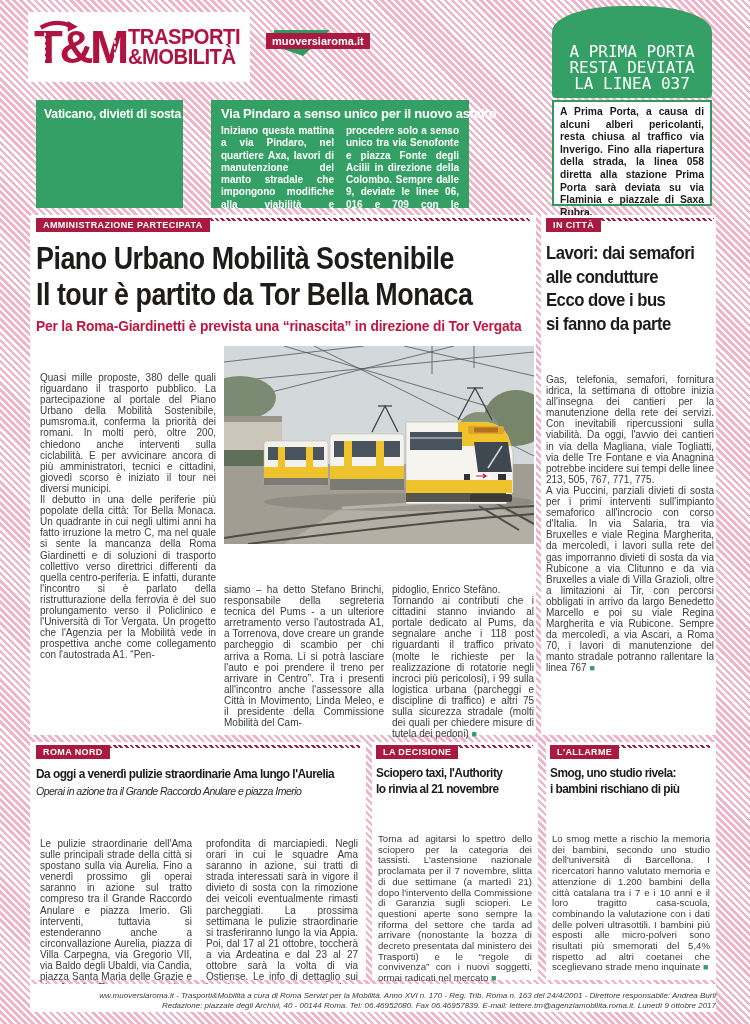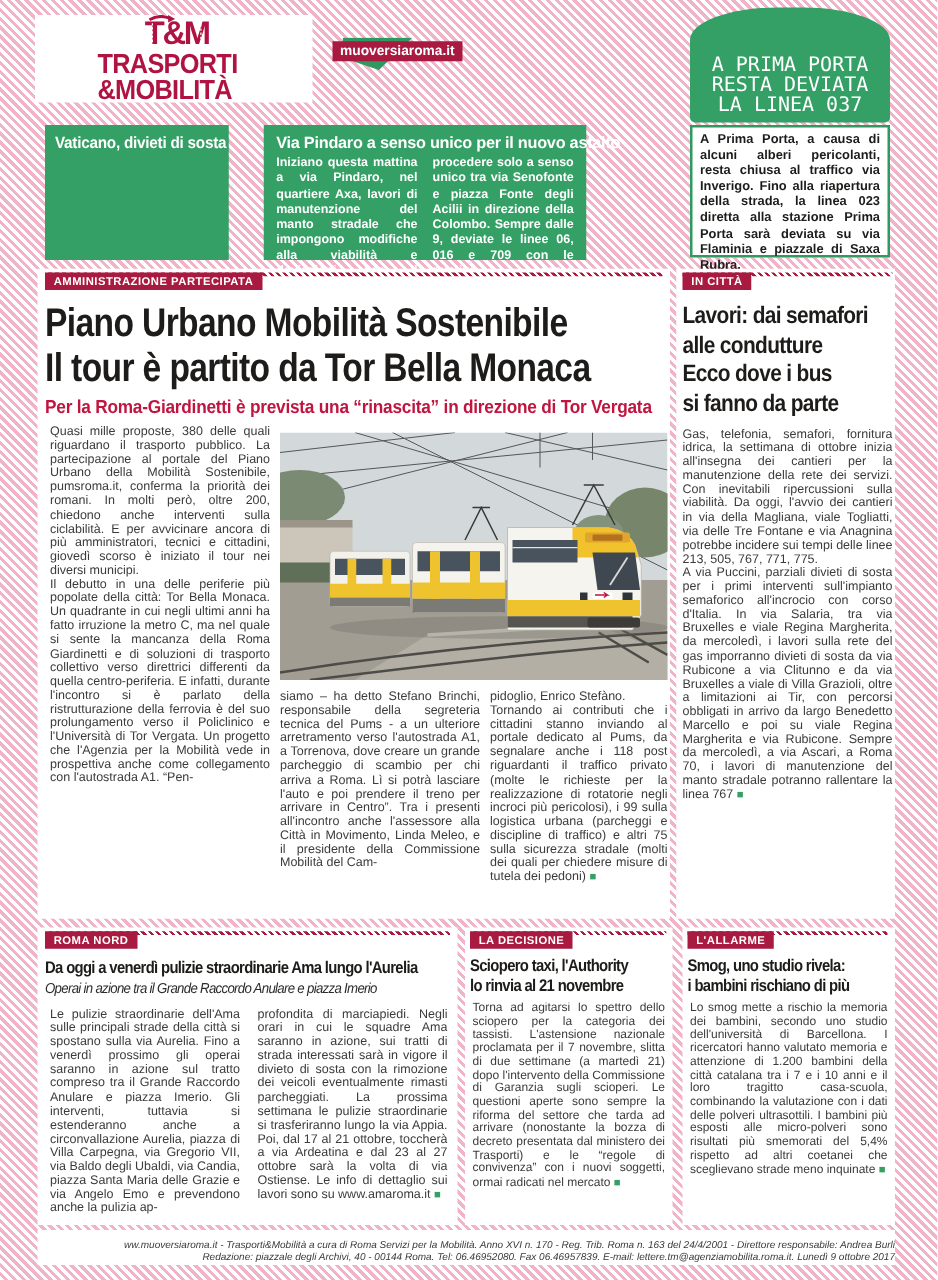--- a/index.html
+++ b/index.html
@@ -13,24 +13,24 @@
         transform:scaleX(.94);transform-origin:0 50%;white-space:nowrap;}
   .gbox .btxt{font-weight:bold;font-size:10px;line-height:12.3px;text-align:justify;margin-top:4px;}
   .rule{position:absolute;height:3px;background:repeating-linear-gradient(45deg,#a81a40 0 2px,#ffffff 2px 4px);}
   .kick{position:absolute;background:#a81a40;color:#fff;font-weight:bold;font-size:9px;
         line-height:14px;padding:0 7px;letter-spacing:.4px;white-space:nowrap;}
   .hl{position:absolute;font-weight:bold;color:#1d1c1a;letter-spacing:-.6px;
       white-space:pre-line;transform-origin:0 0;}
   .deck{position:absolute;color:#c0153f;font-weight:bold;letter-spacing:-.2px;
         transform-origin:0 0;white-space:nowrap;}
   .btext{position:absolute;font-size:10px;line-height:11.1px;text-align:justify;
-         color:#3b3b3b;overflow:hidden;}
+         color:#3b3b3b;overflow:hidden;margin-top:32px;}
   .endmark{color:#35a065;font-size:9px;}
   .masthead-box{position:absolute;left:28px;top:12px;width:222px;height:70px;background:#fff;
-        display:flex;align-items:center;flex-direction:column;}
+        display:flex;align-items:center;}
   .mast-title{color:#b01342;font-weight:bold;font-size:22px;line-height:20.5px;
         letter-spacing:-.6px;transform:scaleX(.92);transform-origin:0 50%;}
   .badge{position:absolute;left:266px;top:16px;background:#a81a40;color:#fff;
         font-weight:bold;font-size:11px;line-height:16px;padding:0 6px;z-index:2;text-decoration:none;margin-top:17px;}
   .ribbon{position:absolute;left:274px;top:30px;width:56px;height:26px;background:#2f9a5f;
         clip-path:polygon(0 0,100% 0,52% 100%,0 62%);z-index:1;}
   .sign{position:absolute;left:552px;top:6px;width:160px;height:92px;background:#35a065;
         border-radius:70px 70px 4px 4px / 26px 26px 4px 4px;}
   .sign-text{font-family:"DejaVu Sans Mono",monospace;font-size:16px;line-height:16px;
         color:#fff;text-align:center;padding-top:38px;white-space:pre-line;}
@@ -61,21 +61,21 @@
   </div>
 
   <a class="badge" href="#">muoversiaroma.it</a>
   <div class="ribbon"></div>
 
   <div class="sign">
     <div class="sign-text">A PRIMA PORTA
 RESTA DEVIATA
 LA LINEA 037</div>
   </div>
-  <div class="sign-note">A Prima Porta, a causa di alcuni alberi pericolanti, resta chiusa al traffico via Inverigo. Fino alla riapertura della strada, la linea 023 diretta alla stazione Prima Porta sarà deviata su via Flaminia e piazzale di Saxa Rubra.</div>
+  <div class="sign-note">A Prima Porta, a causa di alcuni alberi pericolanti, resta chiusa al traffico via Inverigo. Fino alla riapertura della strada, la linea 058 diretta alla stazione Prima Porta sarà deviata su via Flaminia e piazzale di Saxa Rubra.</div>
 
   <div class="gbox" style="left:36px;top:100px;width:147px;height:108px;box-sizing:border-box;padding:6px 8px;">
     <div class="btitle">Vaticano, divieti di sosta</div>
   </div>
 
   <div class="gbox" style="left:211px;top:100px;width:258px;height:108px;box-sizing:border-box;padding:6px 10px;">
     <div class="btitle" style="text-align:center;transform:none;white-space:nowrap;">Via Pindaro a senso unico per il nuovo asfalto</div>
     <div style="display:flex;gap:12px;">
       <div class="btxt" style="width:146px;">Iniziano questa mattina a via Pindaro, nel quartiere Axa, lavori di manutenzione del manto stradale che impongono modifiche alla viabilità e deviazioni per il trasporto pubblico. Dalle 9, i veicoli potranno</div>
       <div class="btxt" style="width:146px;">procedere solo a senso unico tra via Senofonte e piazza Fonte degli Acilii in direzione della Colombo. Sempre dalle 9, deviate le linee 06, 016 e 709 con le relative corse scolastiche, oltre ai bus della 065.</div>

